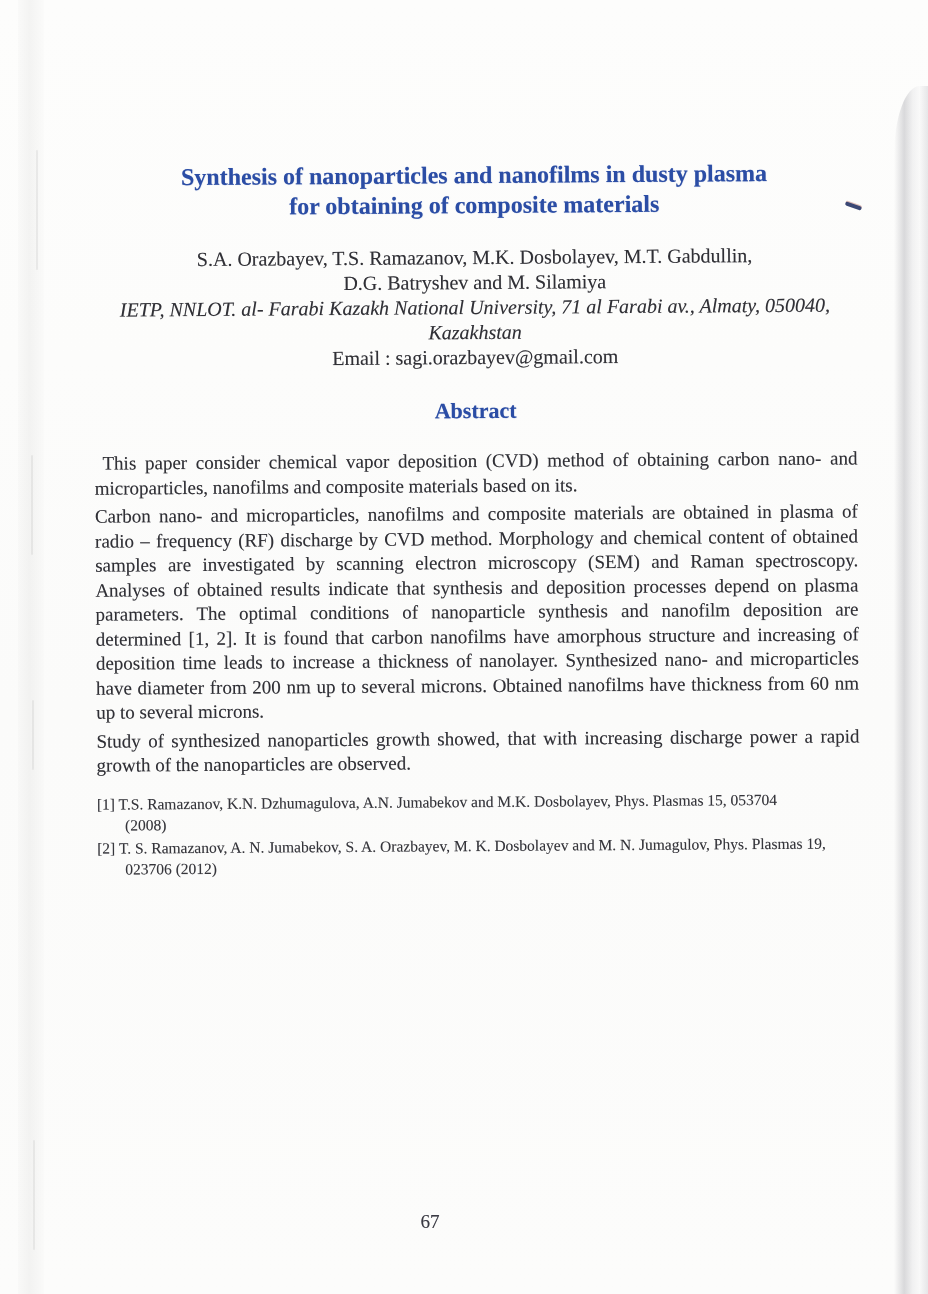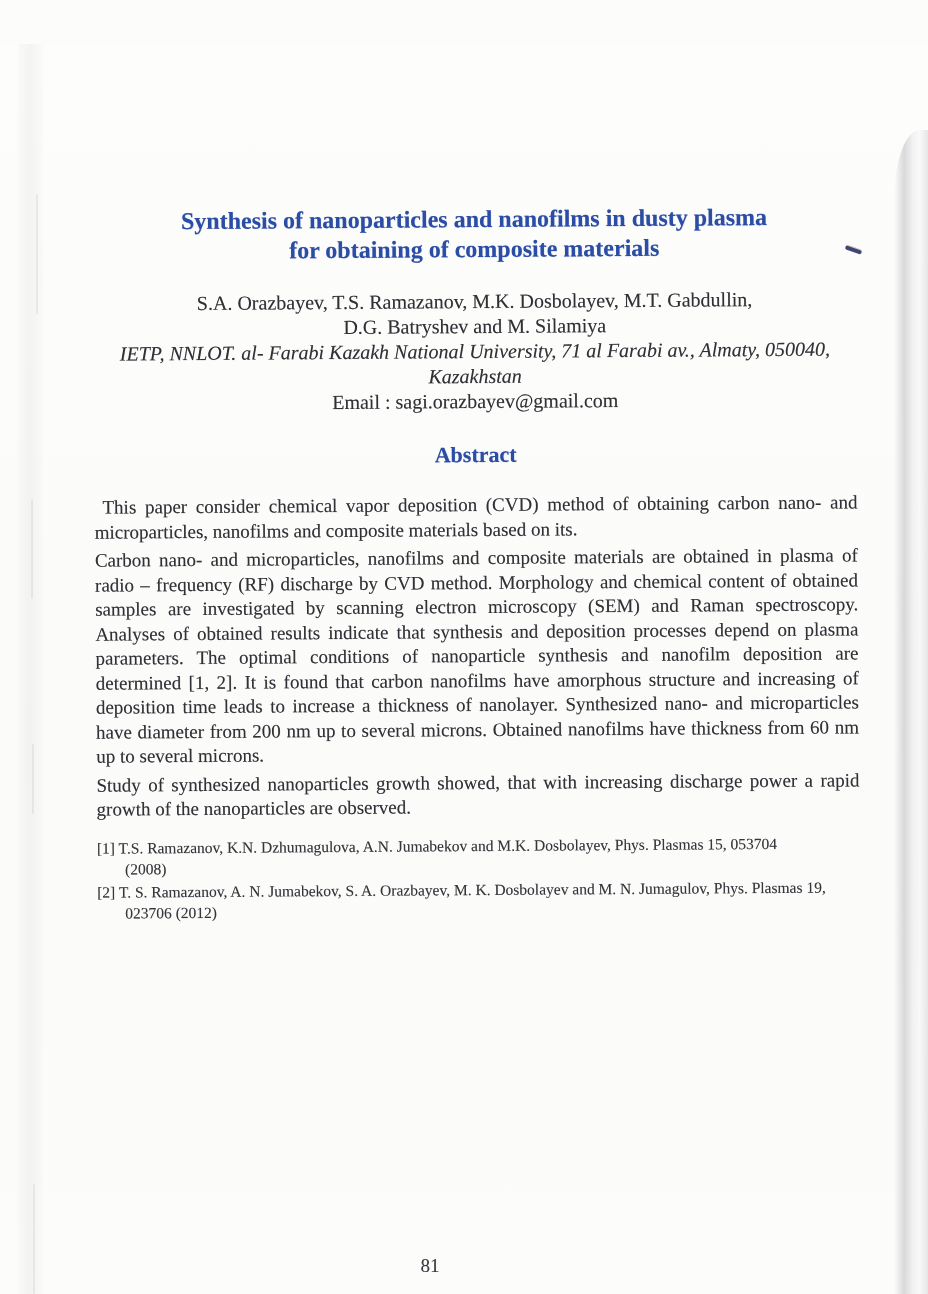--- a/index.html
+++ b/index.html
@@ -6,21 +6,20 @@
   body {
     width: 928px; height: 1294px;
     background: #fcfcfb;
     font-family: "Liberation Serif", serif;
     position: relative;
     overflow: hidden;
   }
   .page {
     position: absolute; inset: 0;
     background: linear-gradient(180deg, #fdfdfc 0%, #fbfbfa 55%, #fcfcfb 100%);
-    margin-top: 44px;
   }
   
   .left-streak {
     position: absolute; left: 18px; top: 0; width: 26px; height: 1294px;
     background: linear-gradient(90deg, rgba(190,190,188,0.05), rgba(160,160,158,0.10) 45%, rgba(190,190,188,0.03));
   }
   .left-tick {
     position: absolute; width: 2px;
     background: rgba(130,130,128,0.12); border-radius: 2px;
   }
@@ -152,15 +151,15 @@
         <div class="ref-cont">(2008)</div>
       </div>
       <div class="ref">
         <span class="ref-first"><span>[2]</span> <span>T. S. Ramazanov, A. N. Jumabekov, S. A. Orazbayev, M. K. Dosbolayev and M. N. Jumagulov, Phys. Plasmas 19,</span></span>
         <div class="ref-cont">023706 (2012)</div>
       </div>
     </div>
 
   </div>
 
-  <div class="page-number">81</div>
+  <div class="page-number">67</div>
 
 </div>
 
 </body></html>

